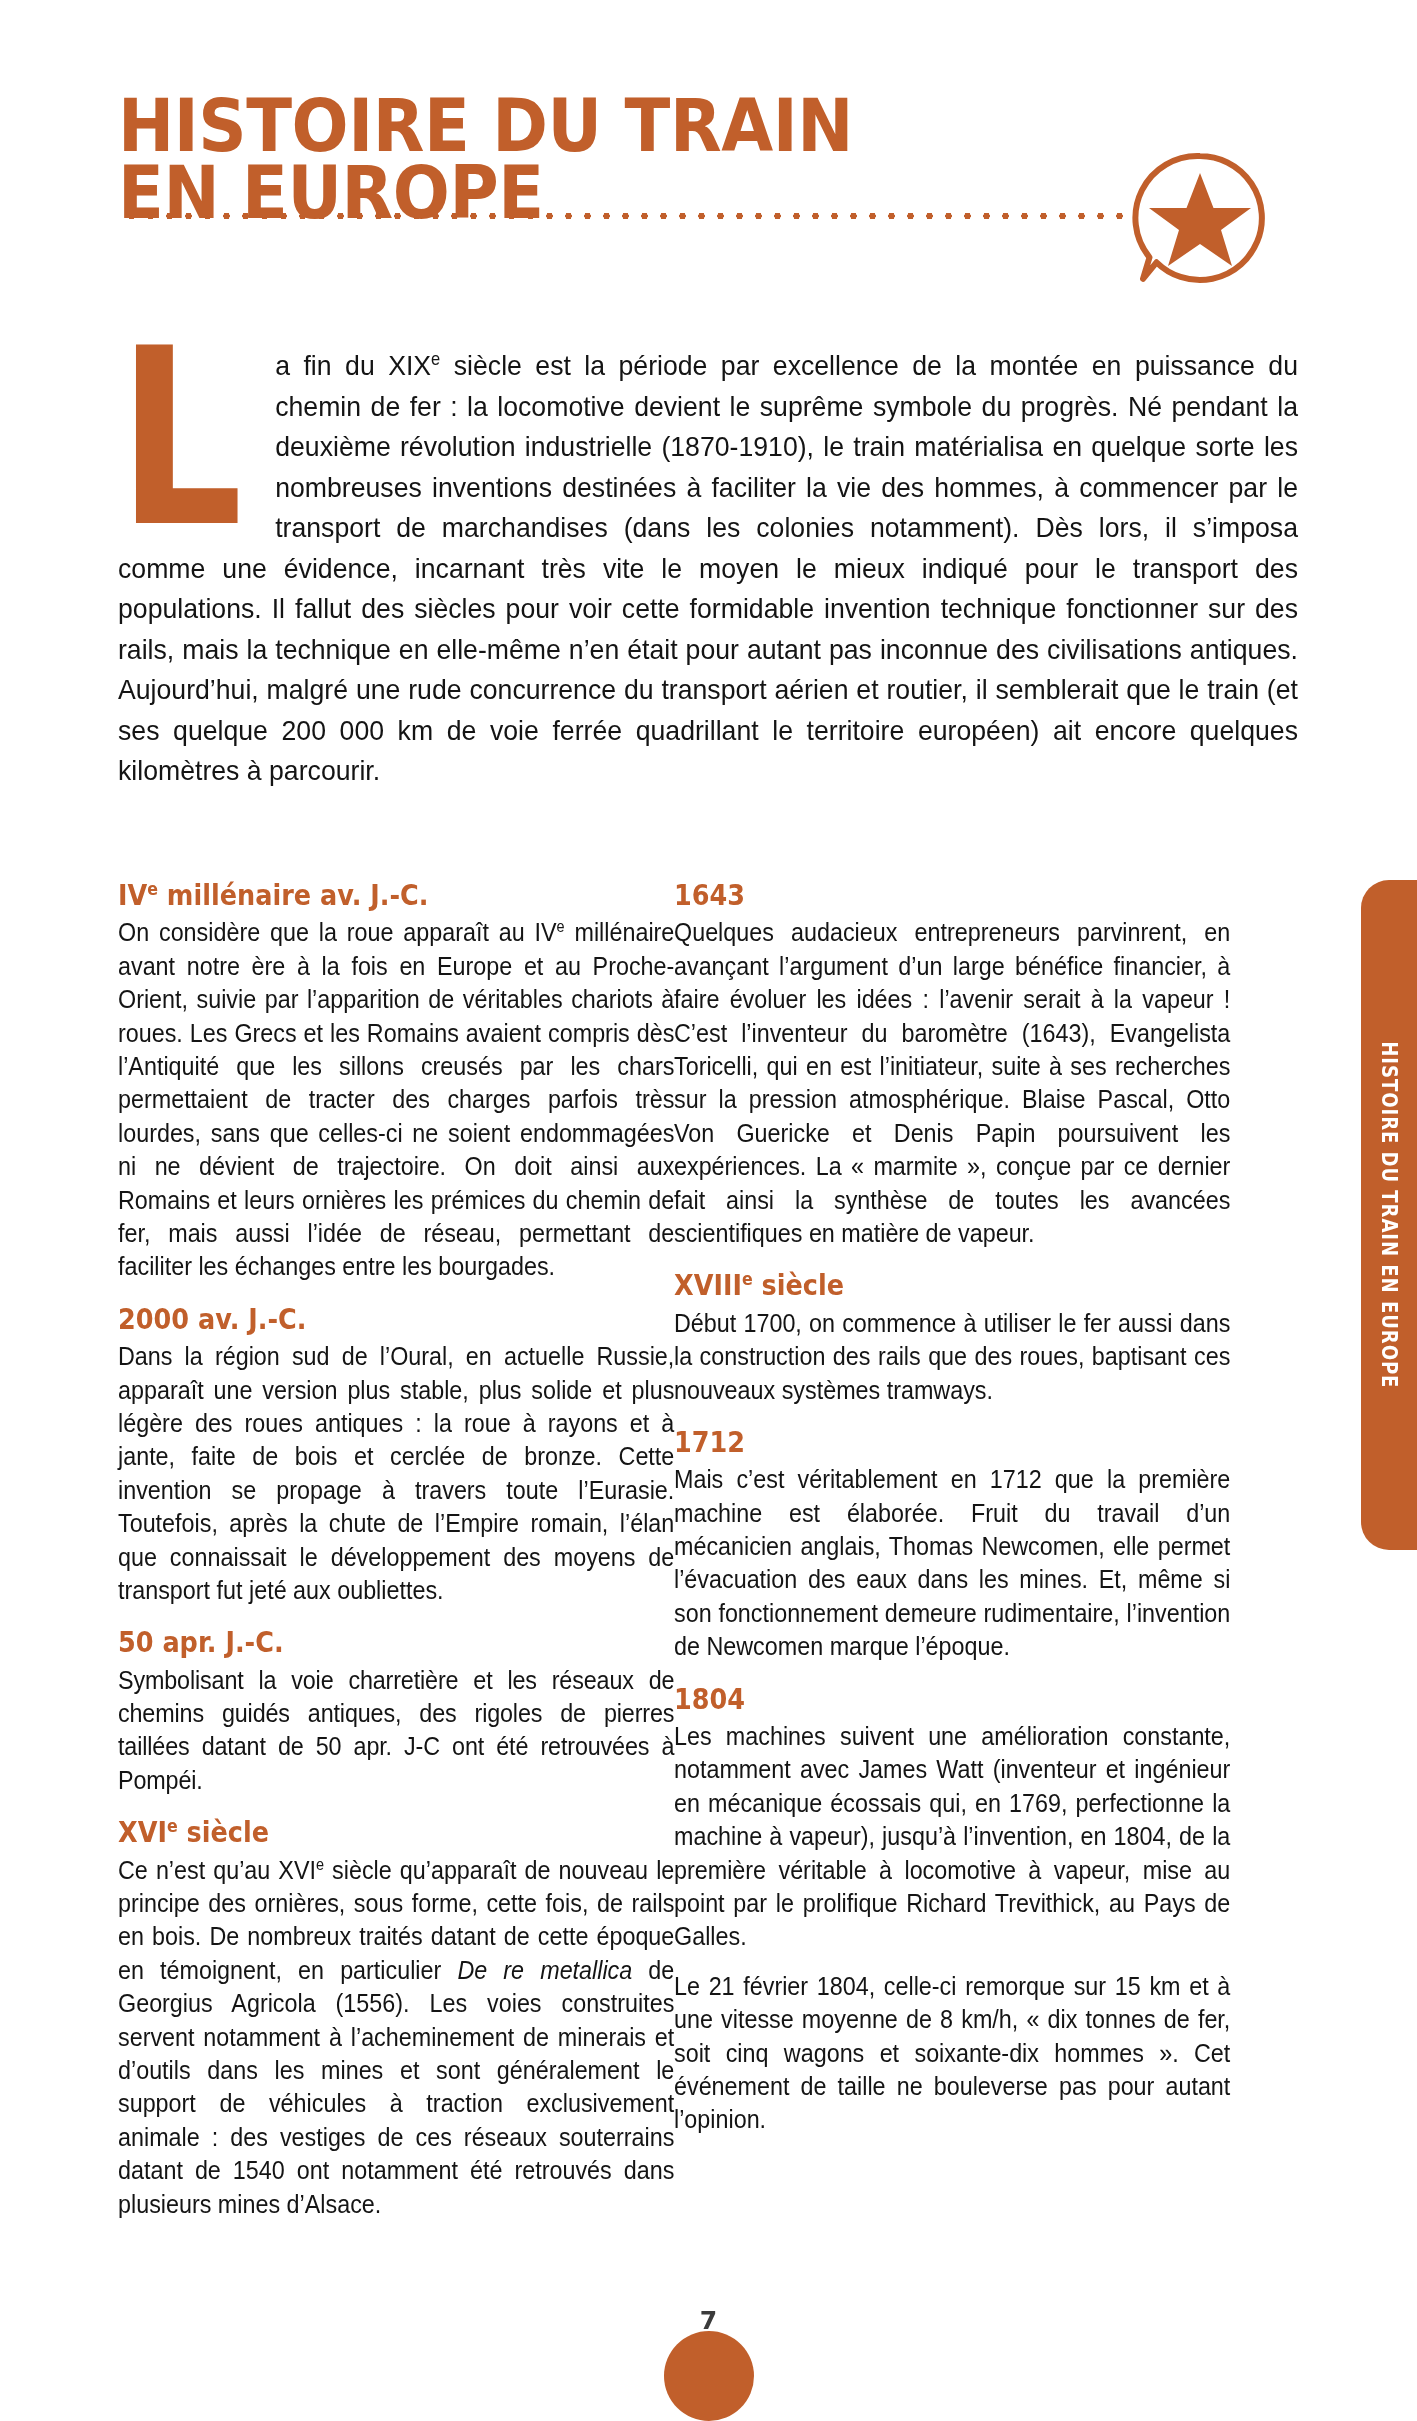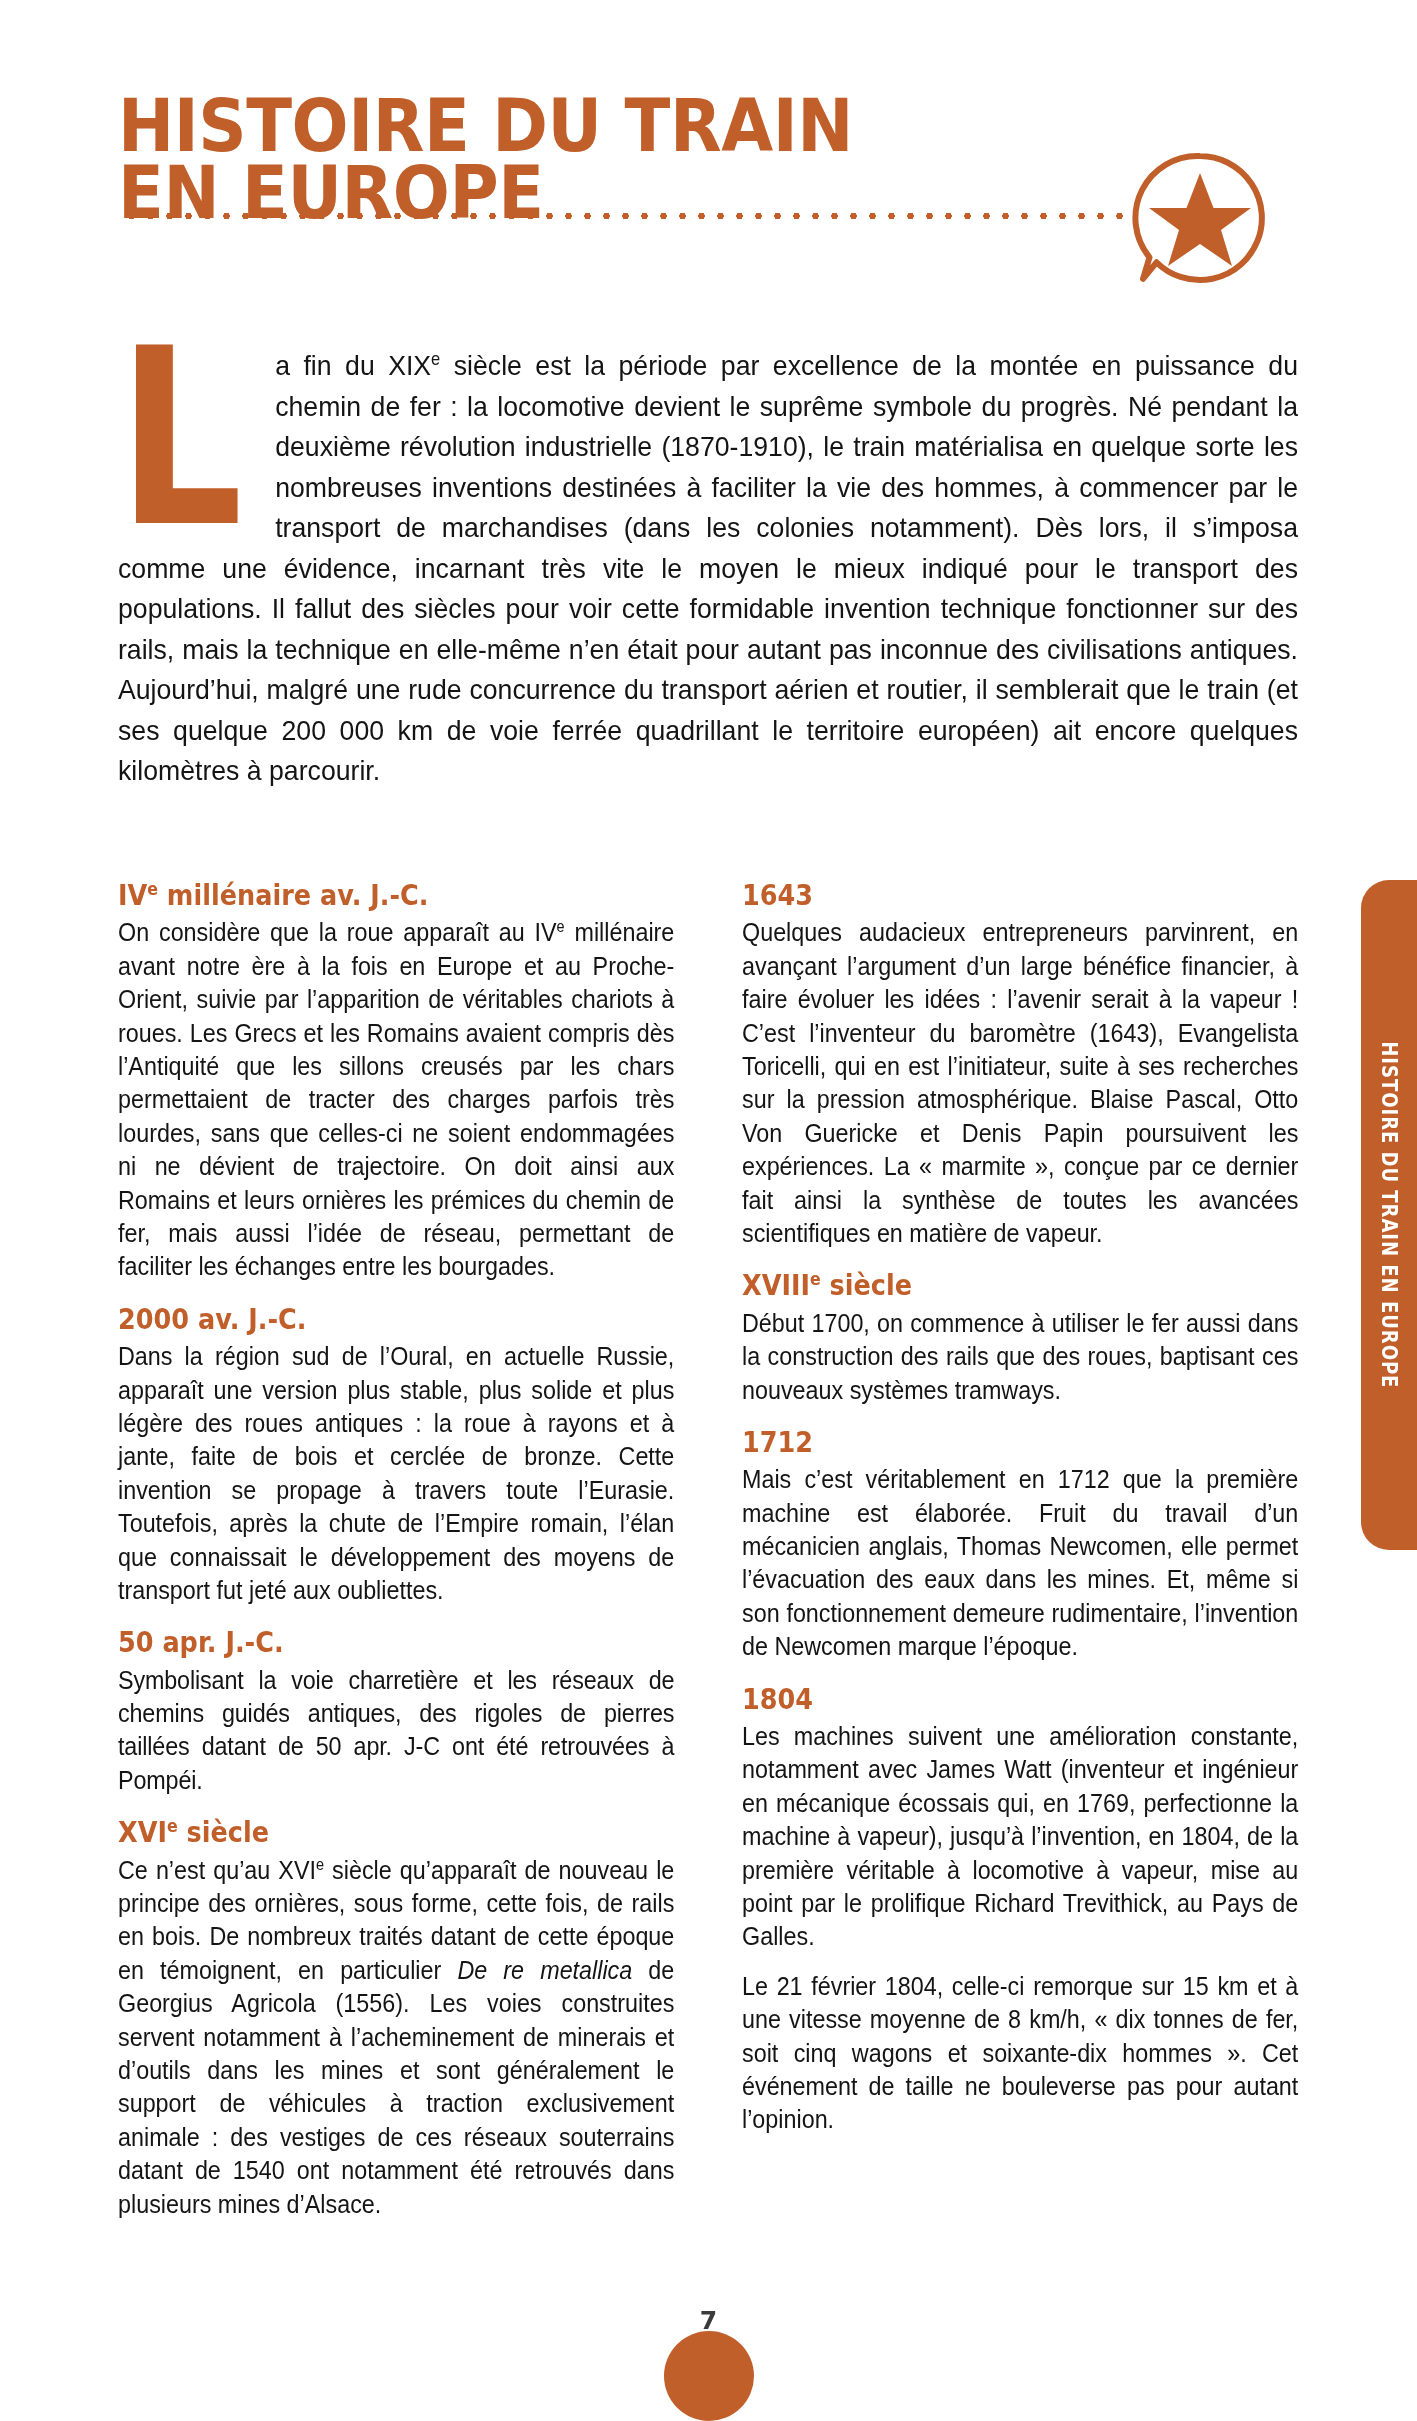--- a/index.html
+++ b/index.html
@@ -94,21 +94,20 @@
   }
 
   
   .cols{
     position:absolute;
     left:118px;
     top:880px;
     width:1180px;
     height:1420px;
     display:flex;
-    gap:68px;
   }
   .col{
     width:556px;
   }
   .sec-head{
     font-family:"DejaVu Sans", sans-serif;
     font-weight:bold;
     font-size:29px;
     line-height:1.08;
     color:#C15F2B;

